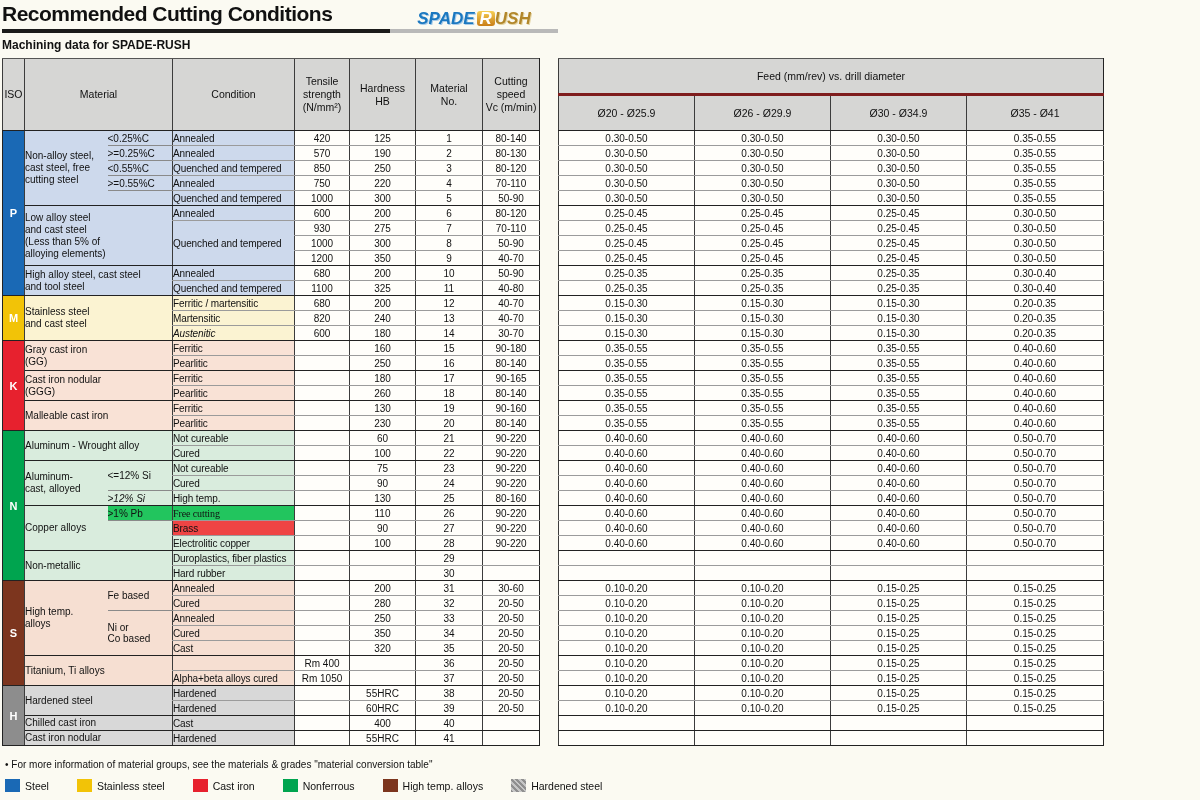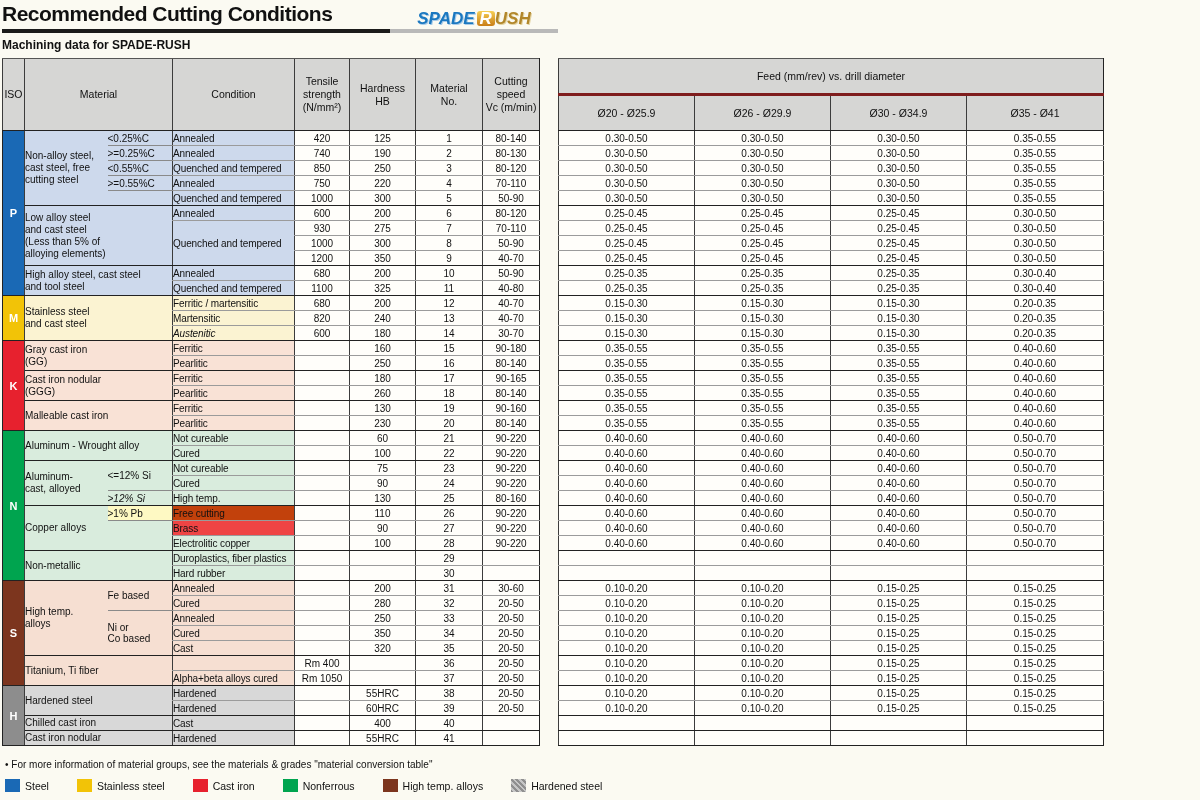--- a/index.html
+++ b/index.html
@@ -125,21 +125,21 @@
           <td class="bl br c-data bb-l">80-140</td>
           <td class="c-gap"></td>
           <td class="bl c-feed bb-l">0.30-0.50</td>
           <td class="bl c-feed bb-l">0.30-0.50</td>
           <td class="bl c-feed bb-l">0.30-0.50</td>
           <td class="bl c-feed br bb-l">0.35-0.55</td>
         </tr>
         <tr>
           <td class="c-sub u" rowspan="1" style="background: rgb(205, 217, 236);">&gt;=0.25%C</td>
           <td class="bl c-cond bb-l" rowspan="1" style="background: rgb(205, 217, 236);">Annealed</td>
-          <td class="bl c-data bb-l">740</td>
+          <td class="bl c-data bb-l">570</td>
           <td class="bl c-data bb-l">190</td>
           <td class="bl c-data bb-l">2</td>
           <td class="bl br c-data bb-l">80-130</td>
           <td class="c-gap"></td>
           <td class="bl c-feed bb-l">0.30-0.50</td>
           <td class="bl c-feed bb-l">0.30-0.50</td>
           <td class="bl c-feed bb-l">0.30-0.50</td>
           <td class="bl c-feed br bb-l">0.35-0.55</td>
         </tr>
         <tr>
@@ -435,22 +435,22 @@
           <td class="bl c-data bb-d">25</td>
           <td class="bl br c-data bb-d">80-160</td>
           <td class="c-gap"></td>
           <td class="bl c-feed bb-d">0.40-0.60</td>
           <td class="bl c-feed bb-d">0.40-0.60</td>
           <td class="bl c-feed bb-d">0.40-0.60</td>
           <td class="bl c-feed br bb-d">0.50-0.70</td>
         </tr>
         <tr>
           <td class="c-name" rowspan="3" colspan="1" style="background: rgb(217, 236, 221);">Copper alloys</td>
-          <td class="c-sub u" rowspan="1" style="background: #fef9c3;">&gt;1% Pb</td>
-          <td class="bl c-cond bb-l" rowspan="1" style="background: #c2410c;">Free cutting</td>
+          <td class="c-sub u" rowspan="1" style="background: #22c55e;">&gt;1% Pb</td>
+          <td class="bl c-cond bb-l" rowspan="1" style="background: #22c55e; font-family: Liberation Serif, serif;">Free cutting</td>
           <td class="bl c-data bb-l"></td>
           <td class="bl c-data bb-l">110</td>
           <td class="bl c-data bb-l">26</td>
           <td class="bl br c-data bb-l">90-220</td>
           <td class="c-gap"></td>
           <td class="bl c-feed bb-l">0.40-0.60</td>
           <td class="bl c-feed bb-l">0.40-0.60</td>
           <td class="bl c-feed bb-l">0.40-0.60</td>
           <td class="bl c-feed br bb-l">0.50-0.70</td>
         </tr>
@@ -564,21 +564,21 @@
           <td class="bl c-data bb-d">320</td>
           <td class="bl c-data bb-d">35</td>
           <td class="bl br c-data bb-d">20-50</td>
           <td class="c-gap"></td>
           <td class="bl c-feed bb-d">0.10-0.20</td>
           <td class="bl c-feed bb-d">0.10-0.20</td>
           <td class="bl c-feed bb-d">0.15-0.25</td>
           <td class="bl c-feed br bb-d">0.15-0.25</td>
         </tr>
         <tr>
-          <td class="c-name" rowspan="2" colspan="2" style="background: rgb(246, 223, 210);">Titanium, Ti fiber</td>
+          <td class="c-name" rowspan="2" colspan="2" style="background: rgb(246, 223, 210);">Titanium, Ti alloys</td>
           <td class="bl c-cond bb-l" rowspan="1" style="background: rgb(246, 223, 210);"></td>
           <td class="bl c-data bb-l">Rm 400</td>
           <td class="bl c-data bb-l"></td>
           <td class="bl c-data bb-l">36</td>
           <td class="bl br c-data bb-l">20-50</td>
           <td class="c-gap"></td>
           <td class="bl c-feed bb-l">0.10-0.20</td>
           <td class="bl c-feed bb-l">0.10-0.20</td>
           <td class="bl c-feed bb-l">0.15-0.25</td>
           <td class="bl c-feed br bb-l">0.15-0.25</td>

